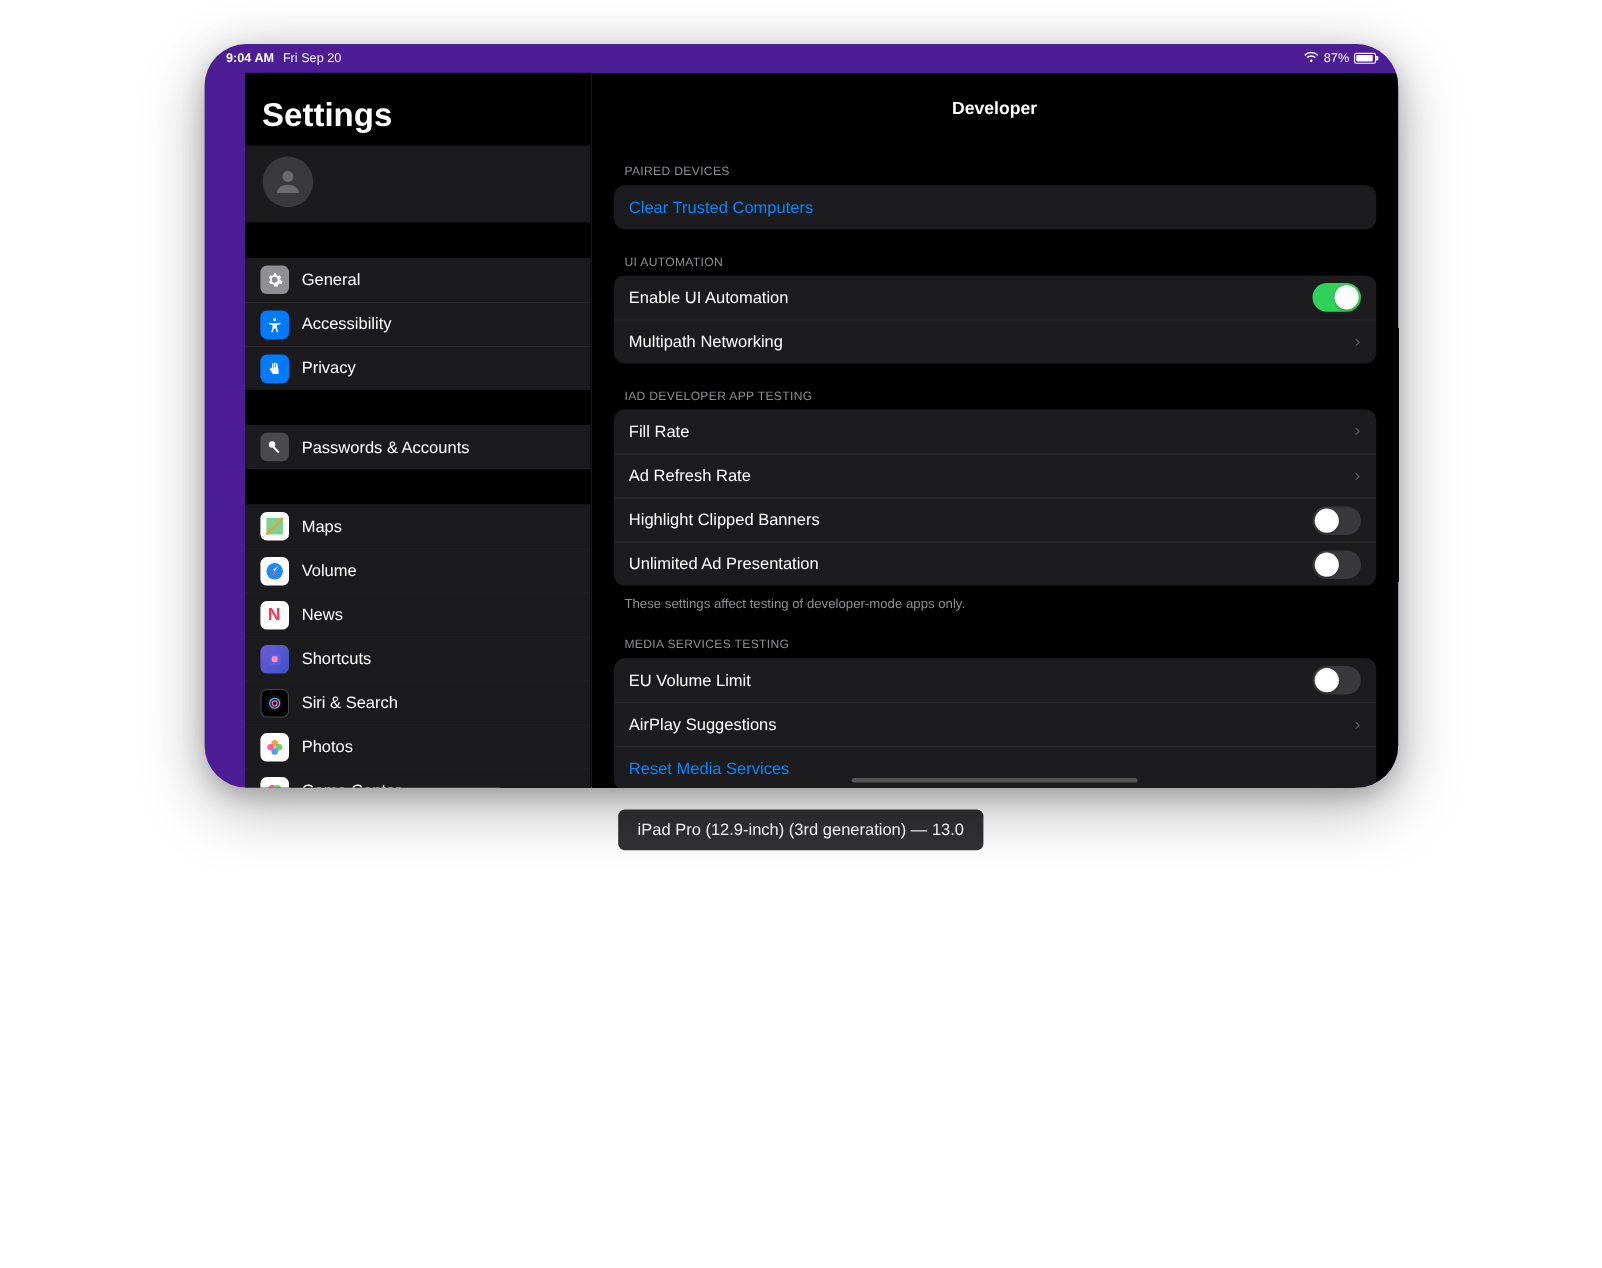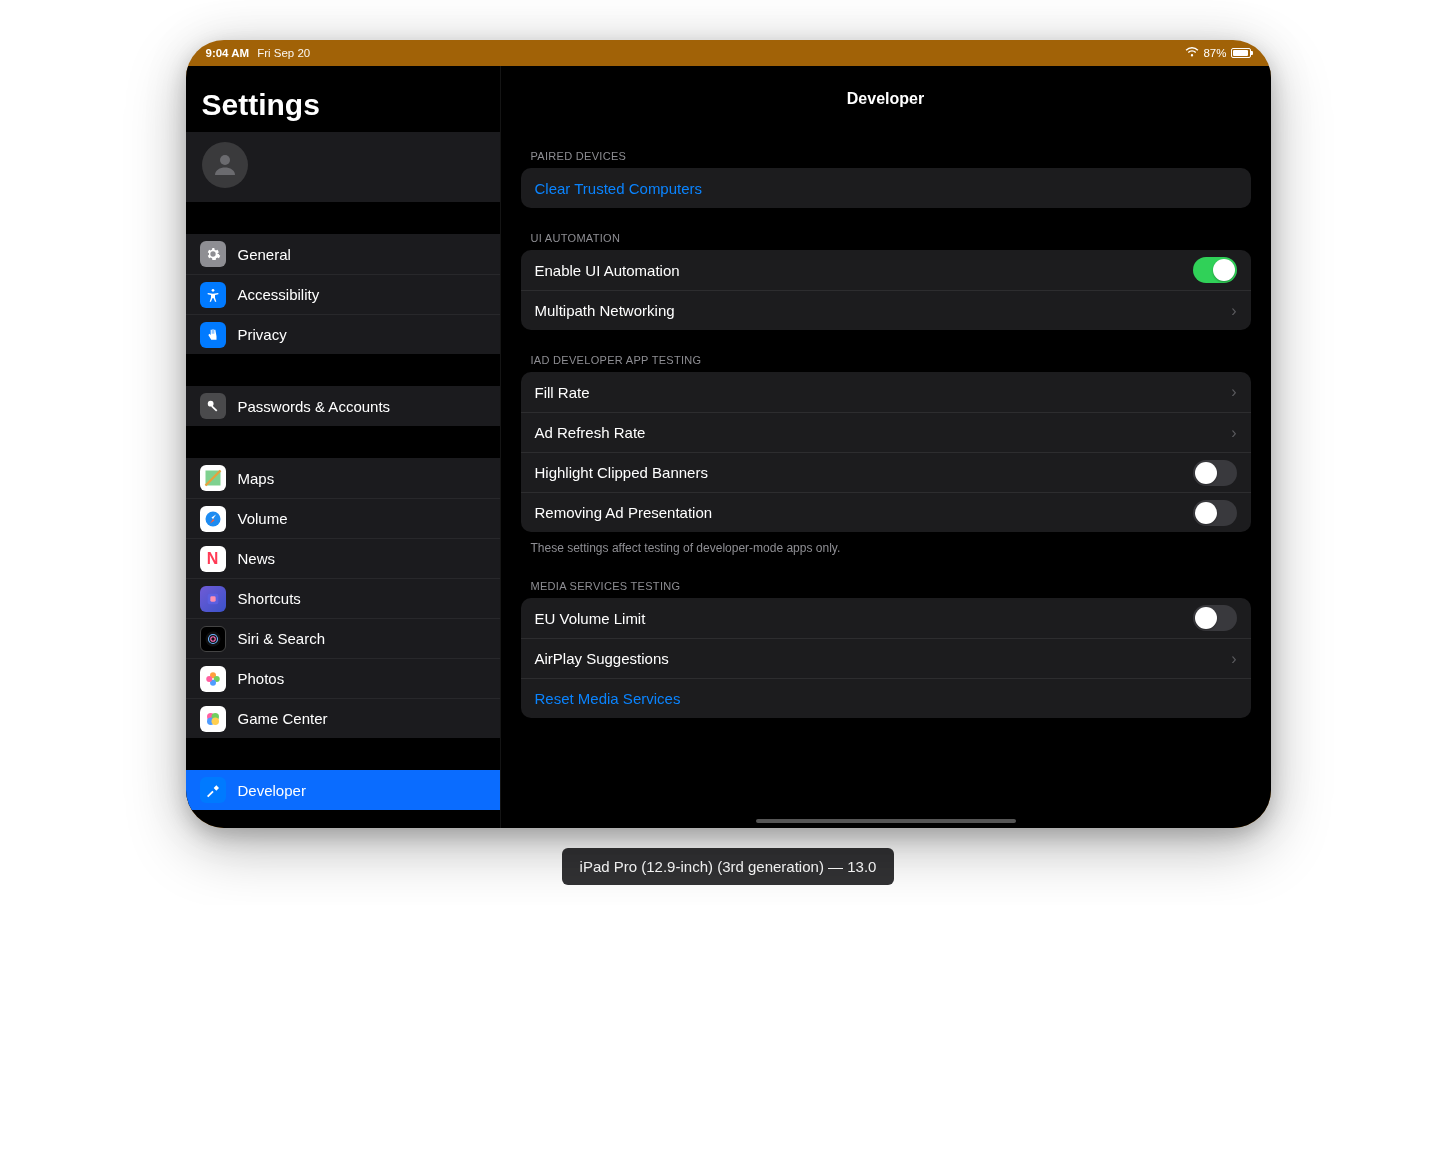--- a/index.html
+++ b/index.html
@@ -7,22 +7,22 @@
     background: #fff;
     font-family: -apple-system, "Helvetica Neue", Helvetica, Arial, sans-serif;
     color: #fff;
     display: flex;
     flex-direction: column;
     align-items: center;
     padding: 40px 0 20px 0;
   }
   .device {
     width: 1085px;
-    height: 788px;
-    background: #a16207;
+    height: 676px;
+    background: #4c1d95;
     border-radius: 38px;
     box-shadow: 0 20px 60px rgba(0,0,0,0.25), 0 8px 20px rgba(0,0,0,0.18), 0 0 50px rgba(0,0,0,0.08);
     overflow: hidden;
     position: relative;
     display: flex;
     flex-direction: column;
   }
   .status-bar {
     height: 26px;
     display: flex;
@@ -37,20 +37,21 @@
   .status-left .date { font-weight: 500; opacity: 0.95; }
   .status-right { display: flex; align-items: center; gap: 4px; }
   .battery { width: 20px; height: 10px; border: 1px solid #fff; border-radius: 2px; position: relative; }
   .battery::after { content: ""; position: absolute; right: -3px; top: 2px; width: 2px; height: 4px; background: #fff; border-radius: 0 1px 1px 0; }
   .battery-fill { position: absolute; left: 1px; top: 1px; bottom: 1px; width: 85%; background: #fff; border-radius: 1px; }
 
   .split {
     flex: 1;
     display: flex;
     overflow: hidden;
+    margin-left: 37px;
   }
 
   
   .sidebar {
     width: 315px;
     background: #000;
     border-right: 1px solid rgba(255,255,255,0.08);
     overflow-y: auto;
   }
   .sidebar h1 {
@@ -381,21 +382,21 @@
               <span>Ad Refresh Rate</span>
               <span class="chevron">›</span>
             </div>
             <div class="row">
               <span>Highlight Clipped Banners</span>
               <span class="switch">
                 <span class="knob"></span>
               </span>
             </div>
             <div class="row">
-              <span>Removing Ad Presentation</span>
+              <span>Unlimited Ad Presentation</span>
               <span class="switch">
                 <span class="knob"></span>
               </span>
             </div>
           </div>
           <div class="section-footer">These settings affect testing of developer-mode apps only.</div>
           <div class="section-header">MEDIA SERVICES TESTING</div>
           <div class="card">
             <div class="row">
               <span>EU Volume Limit</span>

